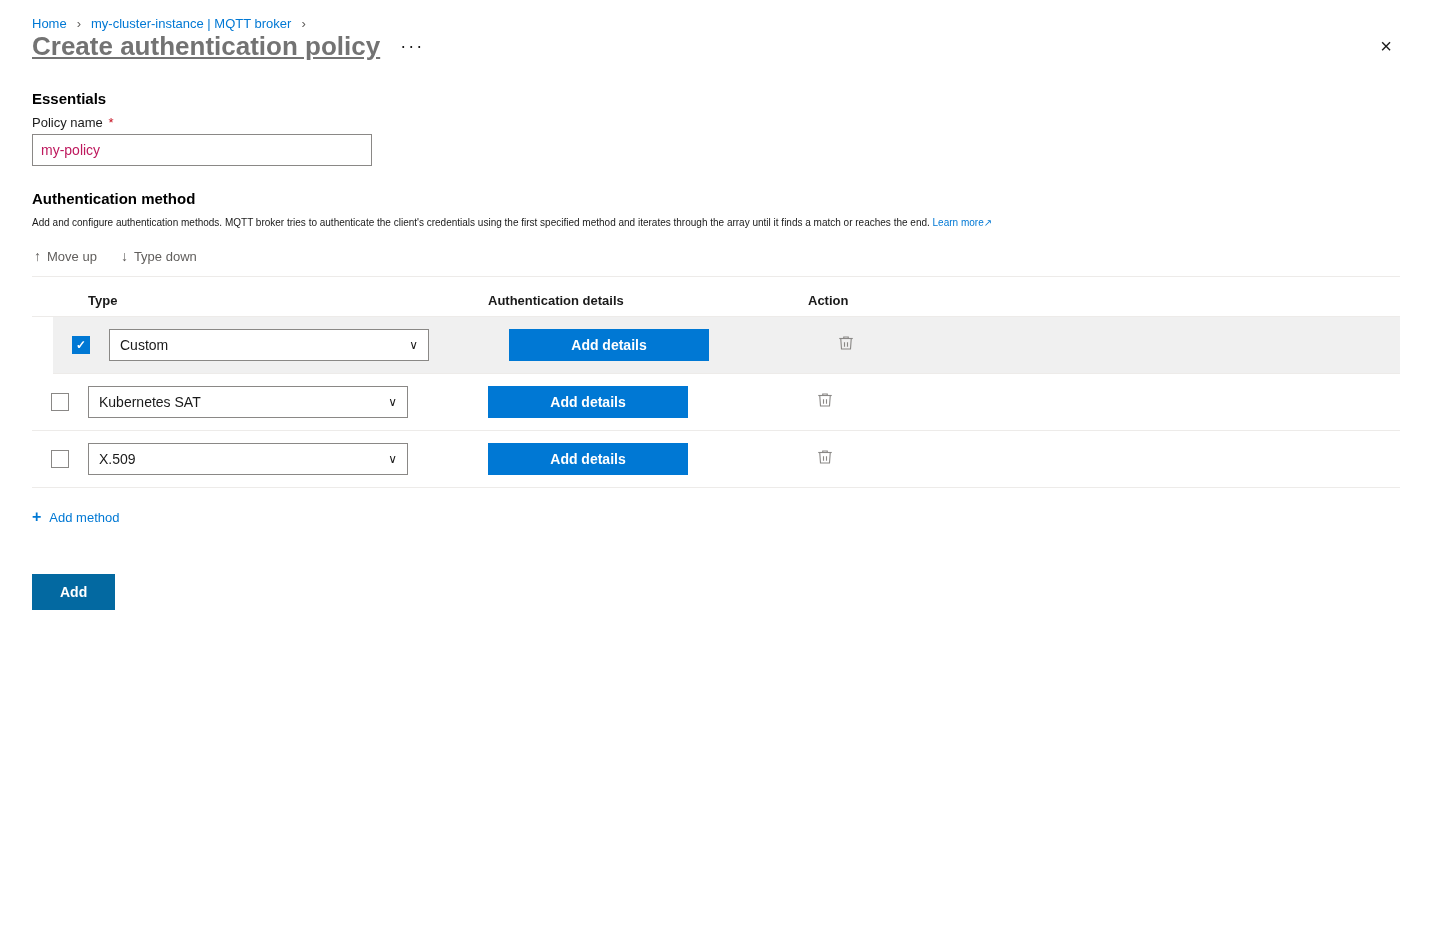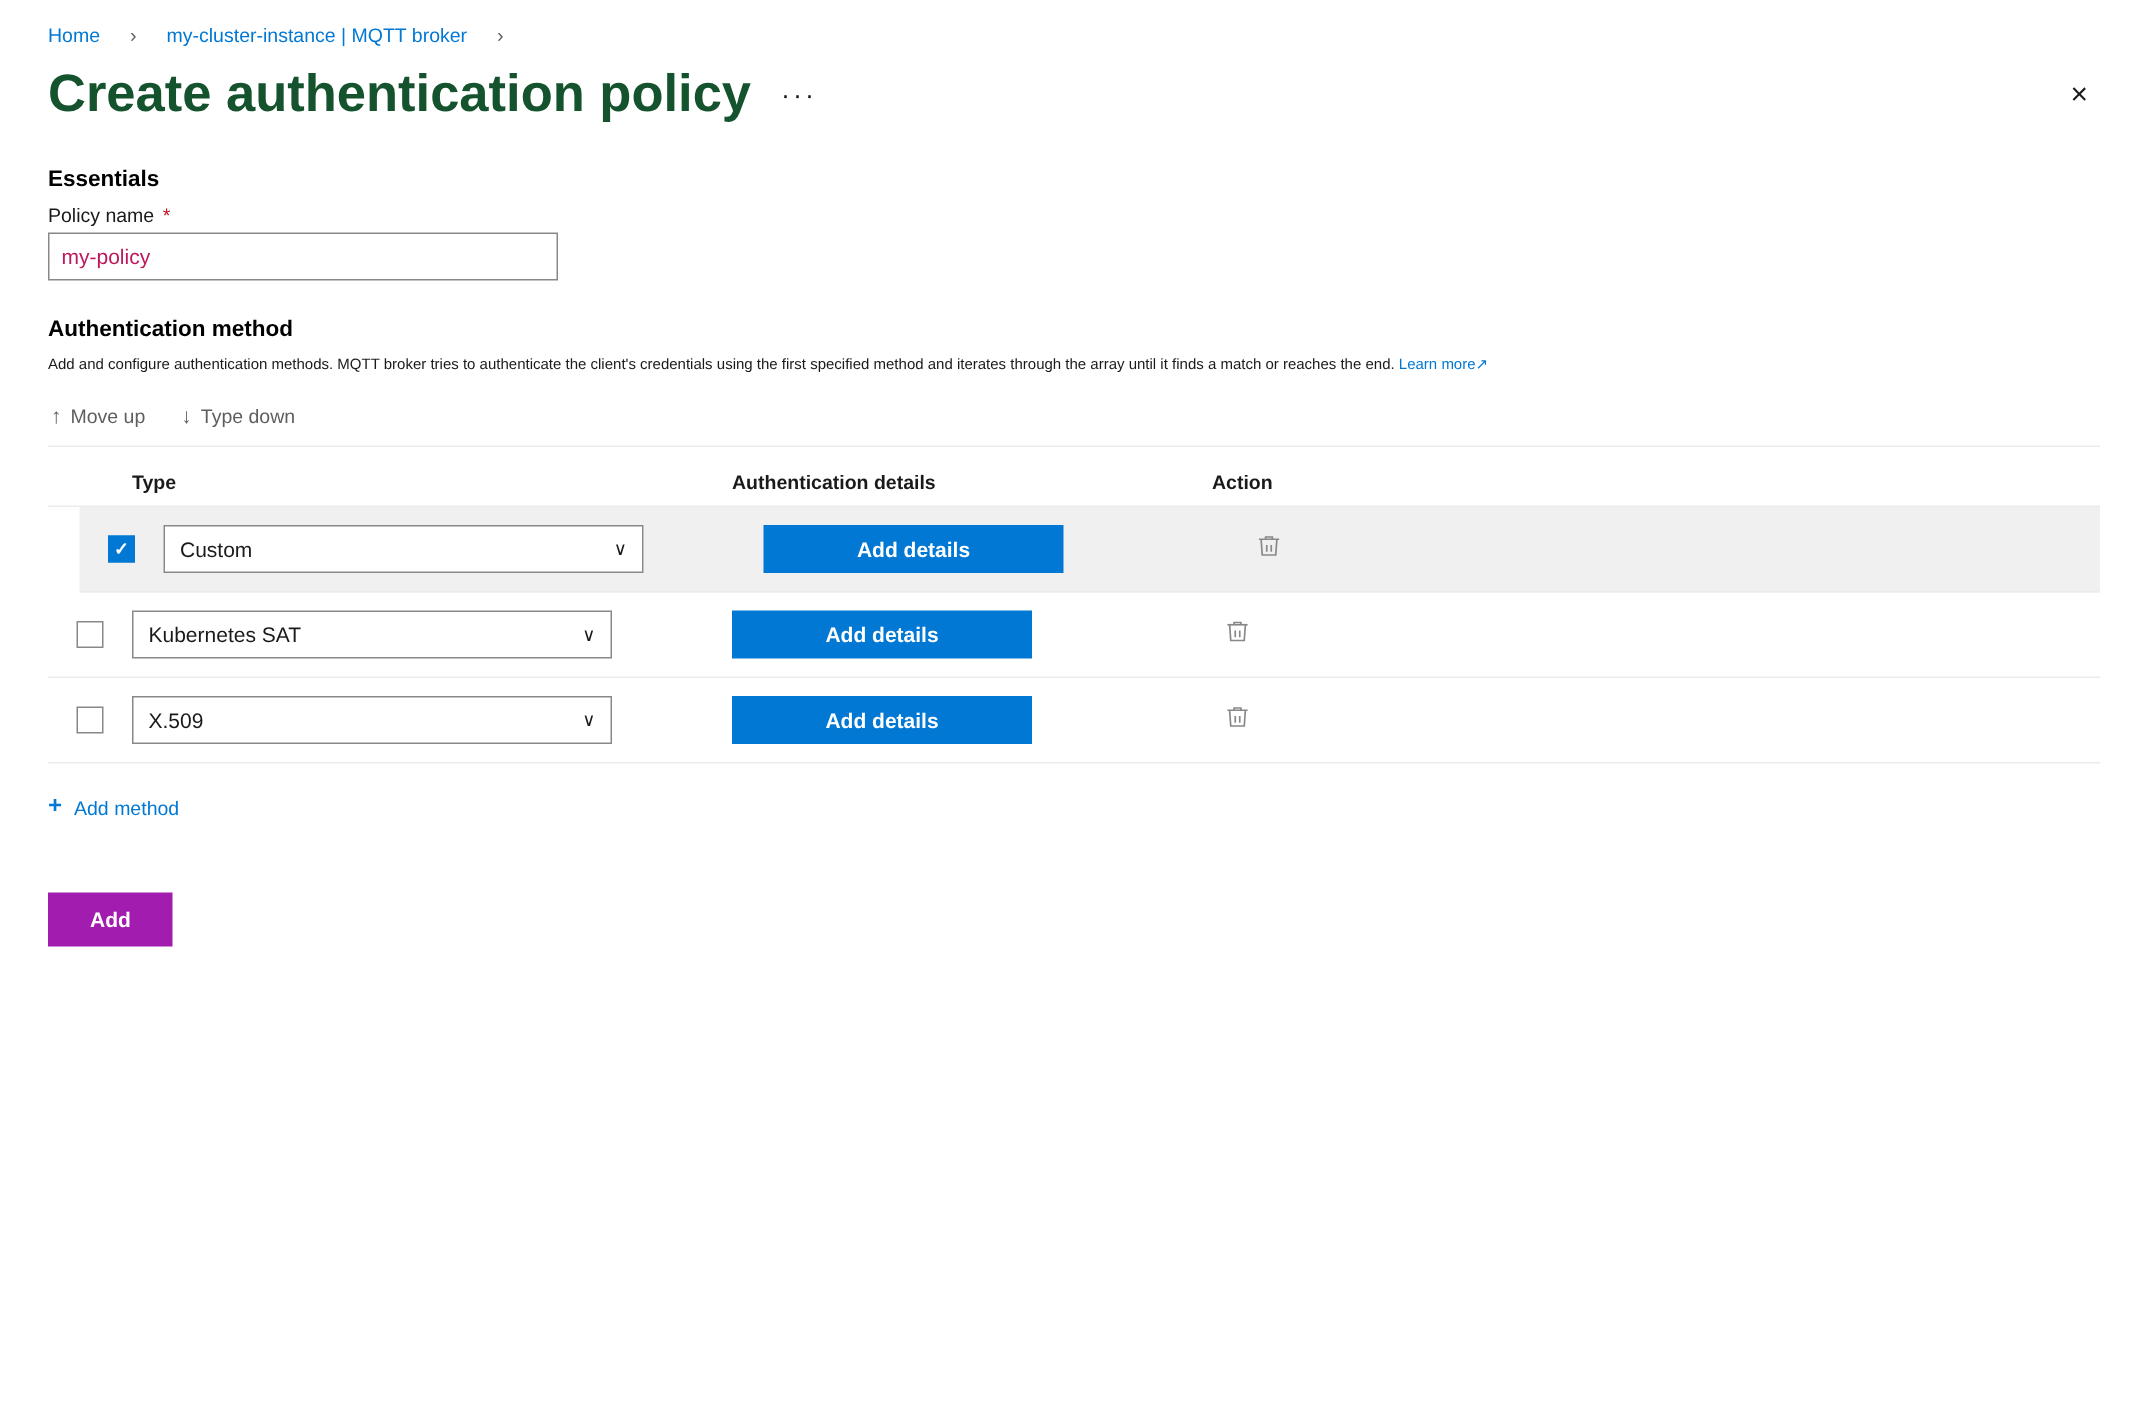--- a/index.html
+++ b/index.html
@@ -10,24 +10,23 @@
       font-size: 14px;
     }
     .page {
       max-width: 1432px;
       min-height: 937px;
       padding: 16px 32px 32px 32px;
       position: relative;
     }
     .breadcrumb {
       display: flex;
-      gap: 20px;
+      gap: 10px;
       color: #0078d4;
       font-size: 13px;
-      margin-bottom: 12px;
     }
     .breadcrumb span {
       color: #605e5c;
     }
     .breadcrumb a {
       color: #0078d4;
       text-decoration: none;
       cursor: pointer;
     }
     .page-header {
@@ -35,23 +34,24 @@
       align-items: center;
       justify-content: space-between;
       margin-bottom: 28px;
     }
     .page-title-row {
       display: flex;
       align-items: center;
       gap: 12px;
     }
     .page-title {
-      font-size: 35px;
-      font-weight: 600;
-      color: #14532d;
+      font-size: 26px;
+      font-weight: 600;
+      color: #737373;
+      text-decoration: underline;
     }
     .ellipsis-btn {
       background: none;
       border: none;
       font-size: 18px;
       cursor: pointer;
       color: #1a1a1a;
       padding: 4px 8px;
       letter-spacing: 2px;
     }
@@ -219,21 +219,21 @@
     }
     .add-method-icon {
       font-size: 16px;
       font-weight: 600;
     }
     .bottom-bar {
       margin-top: 28px;
       padding-top: 16px;
     }
     .add-btn {
-      background: #a21caf;
+      background: #0369a1;
       color: #fff;
       border: none;
       padding: 0 28px;
       height: 36px;
       font-size: 14px;
       font-weight: 600;
       cursor: pointer;
       min-width: 80px;
     }
     .essentials-section { margin-bottom: 24px; }

